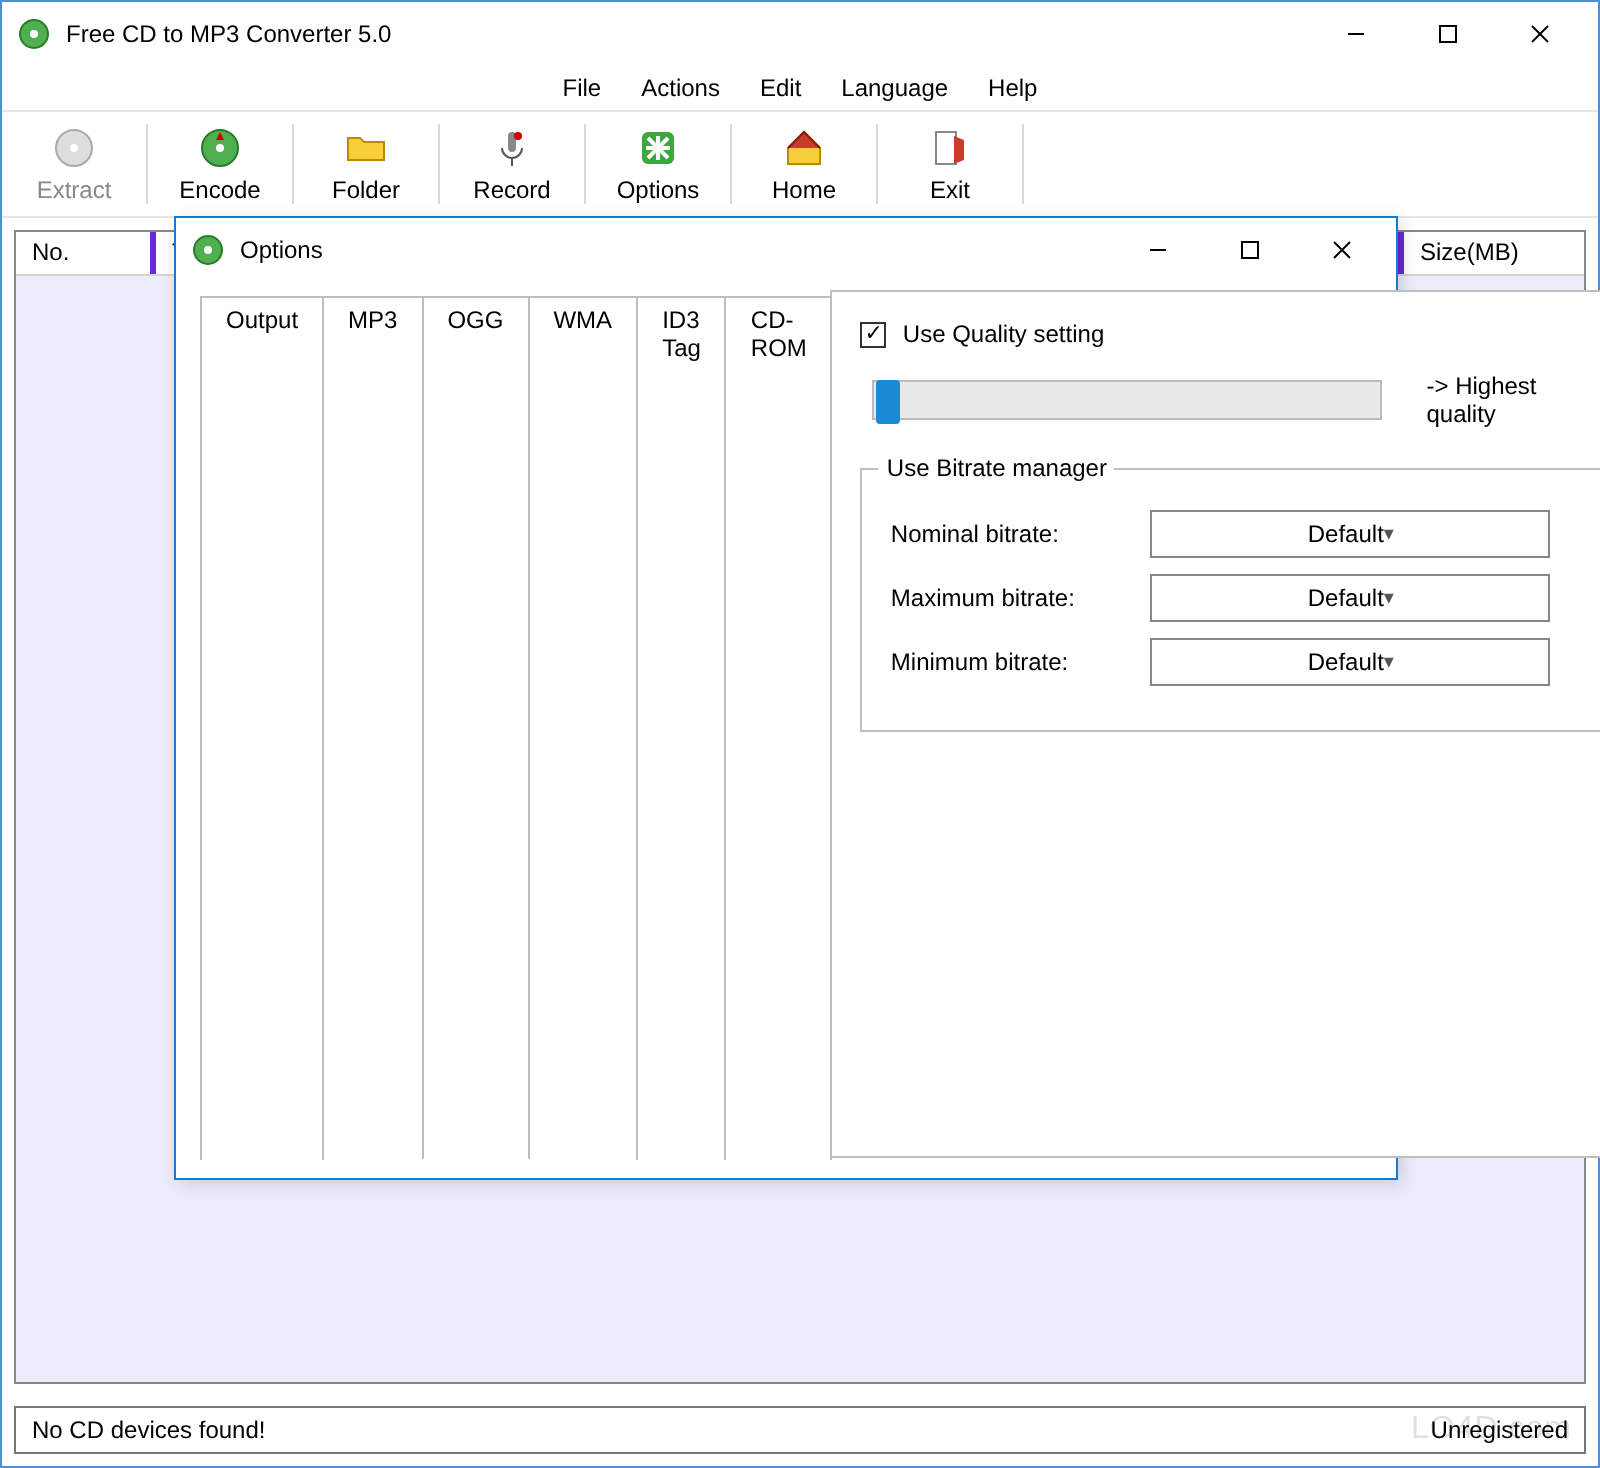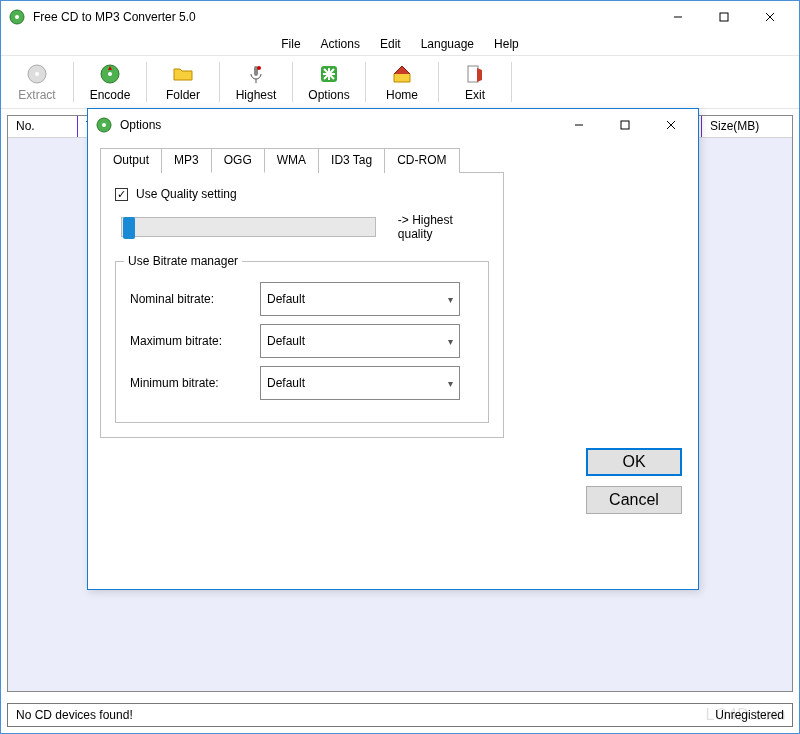--- a/index.html
+++ b/index.html
@@ -80,21 +80,21 @@
     display:flex;flex-direction:column;
   }
   .list-header {
     height:22px;
     background: #fff;
     border-bottom: 1px solid #d4d4d4;
     display:flex;
   }
   .list-header .col {
     padding:3px 8px;
-    border-right:1px solid #6d28d9;
+    border-right:3px solid #6d28d9;
     font-size:12px;
     background:#fff;
   }
   .list-body {
     flex:1;
     background: #ecedfb;
   }
 
   .statusbar {
     height:24px;
@@ -134,21 +134,21 @@
   .dialog .d-titlebar {
     height:32px; display:flex;align-items:center;
     padding:0 4px 0 8px;
   }
   .dialog .d-titlebar .app-icon{width:16px;height:16px;margin-right:8px;display:flex;align-items:center;justify-content:center;}
   .dialog .d-titlebar .title{flex:1;font-size:12px;}
   .dialog .win-ctrl{width:46px;height:28px;}
 
   .dialog-body {
     flex:1; padding: 4px 12px 10px 12px;
-    display:flex;flex-direction:column;
+    display:flex;flex-direction:row;
   }
 
   .tabstrip {
     display:flex;
     margin-top:2px;
   }
   .tab {
     padding: 4px 12px;
     border:1px solid #bfbfbf;
     border-bottom:none;
@@ -209,22 +209,22 @@
   }
   .groupbox .legend{
     position:absolute;top:-8px;left:8px;background:#fff;
     padding:0 4px;font-size:12px;
   }
   .field-row{
     display:flex;align-items:center;margin:8px 0;
   }
   .field-row label{ width:130px;font-size:12px;}
   .select{
-    width:200px;height:34px;border:1px solid #888;
-    display:flex;align-items:center;justify-content:space-between;
+    width:200px;height:24px;border:1px solid #888;
+    display:flex;align-items:center;justify-content:center;
     padding:0 6px;font-size:12px;background:#fff;
   }
   .select .chev{font-size:10px;color:#555;}
 
   .btn-row{
     display:flex;flex-direction:column;gap:10px;
     align-items:flex-end;
     margin-top:10px;
     padding-right: 4px;
   }
@@ -312,21 +312,21 @@
     <div class="tb-sep"></div>
     <div class="tb-btn">
       <span class="icon">
         <svg width="22" height="22" viewBox="0 0 22 22">
             <rect x="9" y="3" width="4" height="10" rx="2" fill="#888"></rect>
             <path d="M6 11a5 5 0 0 0 10 0" fill="none" stroke="#555"></path>
             <line x1="11" y1="16" x2="11" y2="20" stroke="#555"></line>
             <circle cx="14" cy="5" r="2" fill="#c00"></circle>
           </svg>
       </span>
-      <span class="lbl">Highest</span>
+      <span class="lbl">Record</span>
     </div>
     <div class="tb-sep"></div>
     <div class="tb-btn">
       <span class="icon">
         <svg width="22" height="22" viewBox="0 0 22 22">
             <rect x="3" y="3" width="16" height="16" rx="3" fill="#3aa83a"></rect>
             <g stroke="#fff" stroke-width="2">
               <line x1="11" y1="5" x2="11" y2="17"></line>
               <line x1="5" y1="11" x2="17" y2="11"></line>
               <line x1="6" y1="6" x2="16" y2="16"></line>

